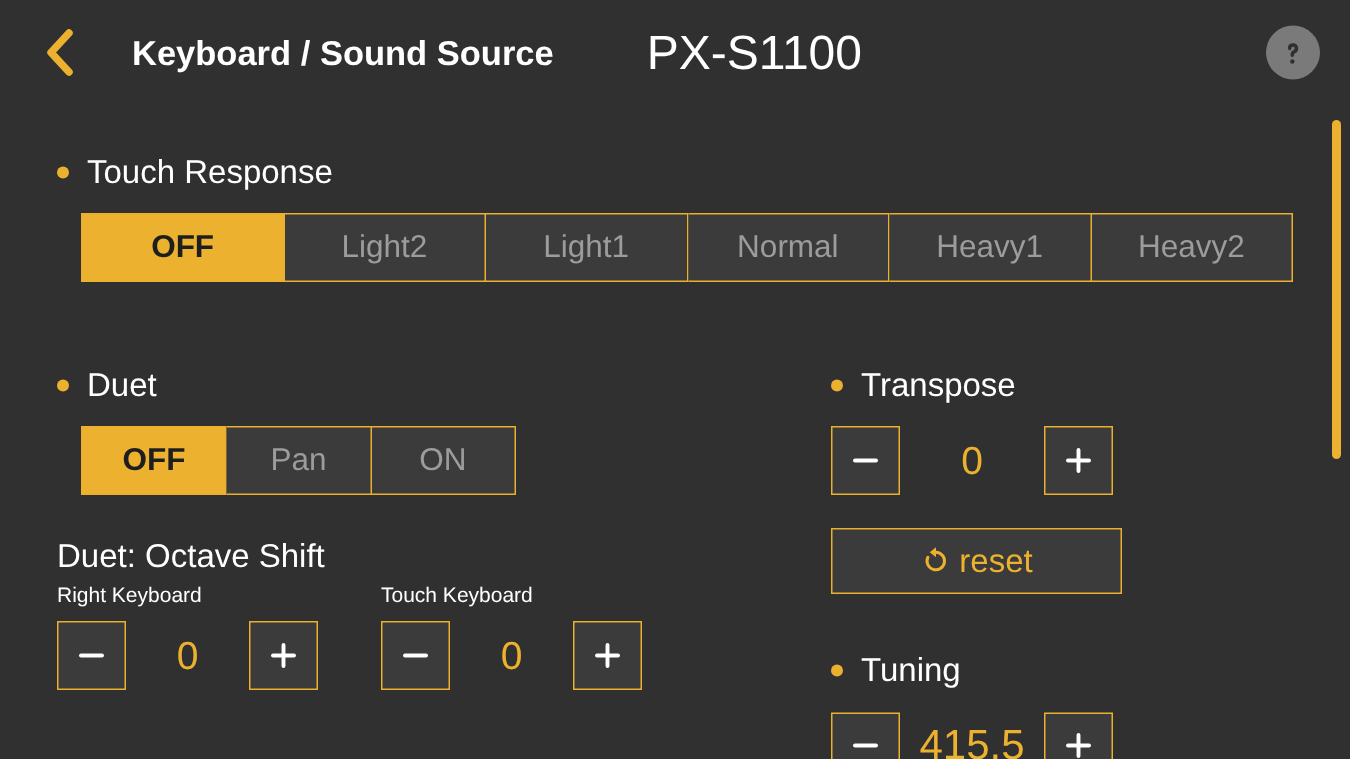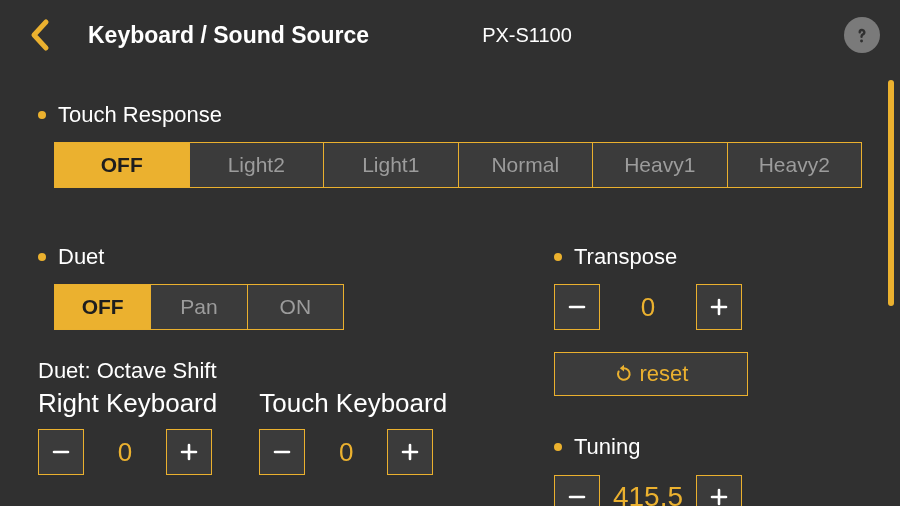--- a/index.html
+++ b/index.html
@@ -20,23 +20,23 @@
     display: flex; align-items: center; justify-content: center;
     cursor: pointer;
   }
   .header-title {
     font-size: 23px;
     font-weight: 600;
     margin-left: 30px;
     color: #fff;
   }
   .model-label {
-    font-size: 20px;
-    font-weight: 500;
-    margin-left: 113px;
+    font-size: 32px;
+    font-weight: 500;
+    margin-left: 62px;
     color: #fff;
     text-align: center;
   }
   .help-button {
     margin-left: auto;
     width: 36px; height: 36px;
     border-radius: 50%;
     background: #7a7a7a;
     display: flex; align-items: center; justify-content: center;
     cursor: pointer;
@@ -92,21 +92,21 @@
   .sub-heading {
     font-size: 22px;
     color: #fff;
     font-weight: 500;
     margin-top: 28px;
     margin-bottom: 4px;
   }
   .octave-row { display: flex; gap: 42px; margin-top: 0; }
   .octave-col { }
   .small-label {
-    font-size: 26px;
+    font-size: 14px;
     color: #fff;
     font-weight: 400;
     margin-bottom: 10px;
   }
   .stepper {
     display: flex;
     align-items: center;
   }
   .step-btn {
     width: 46px; height: 46px;

